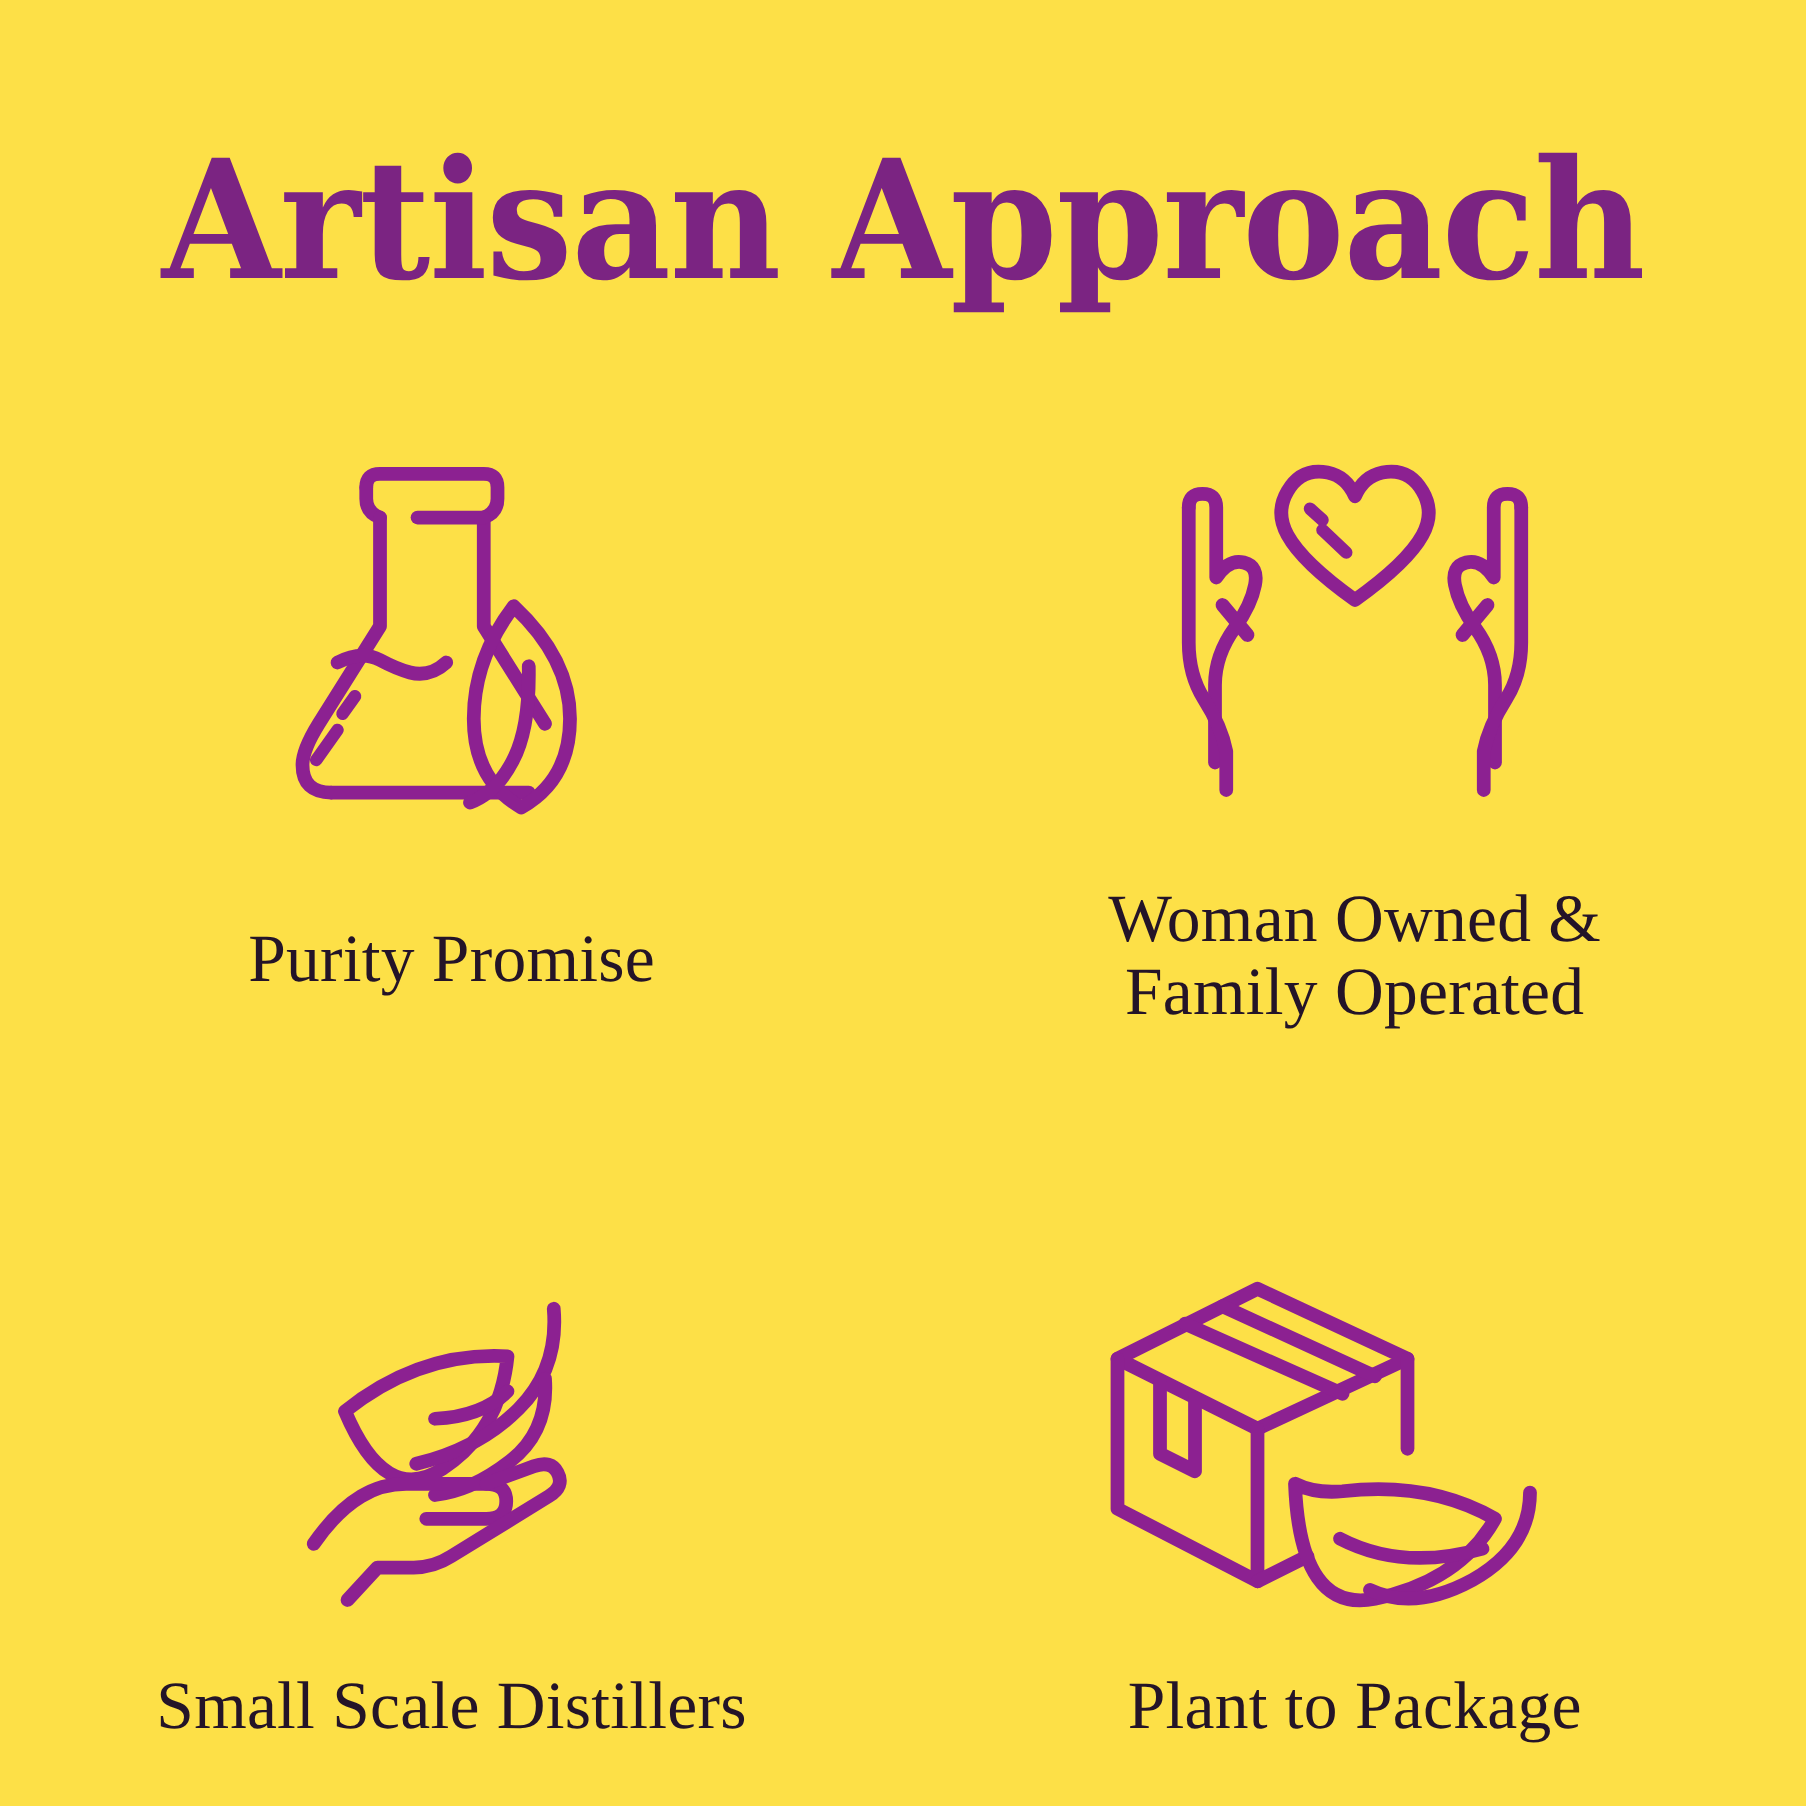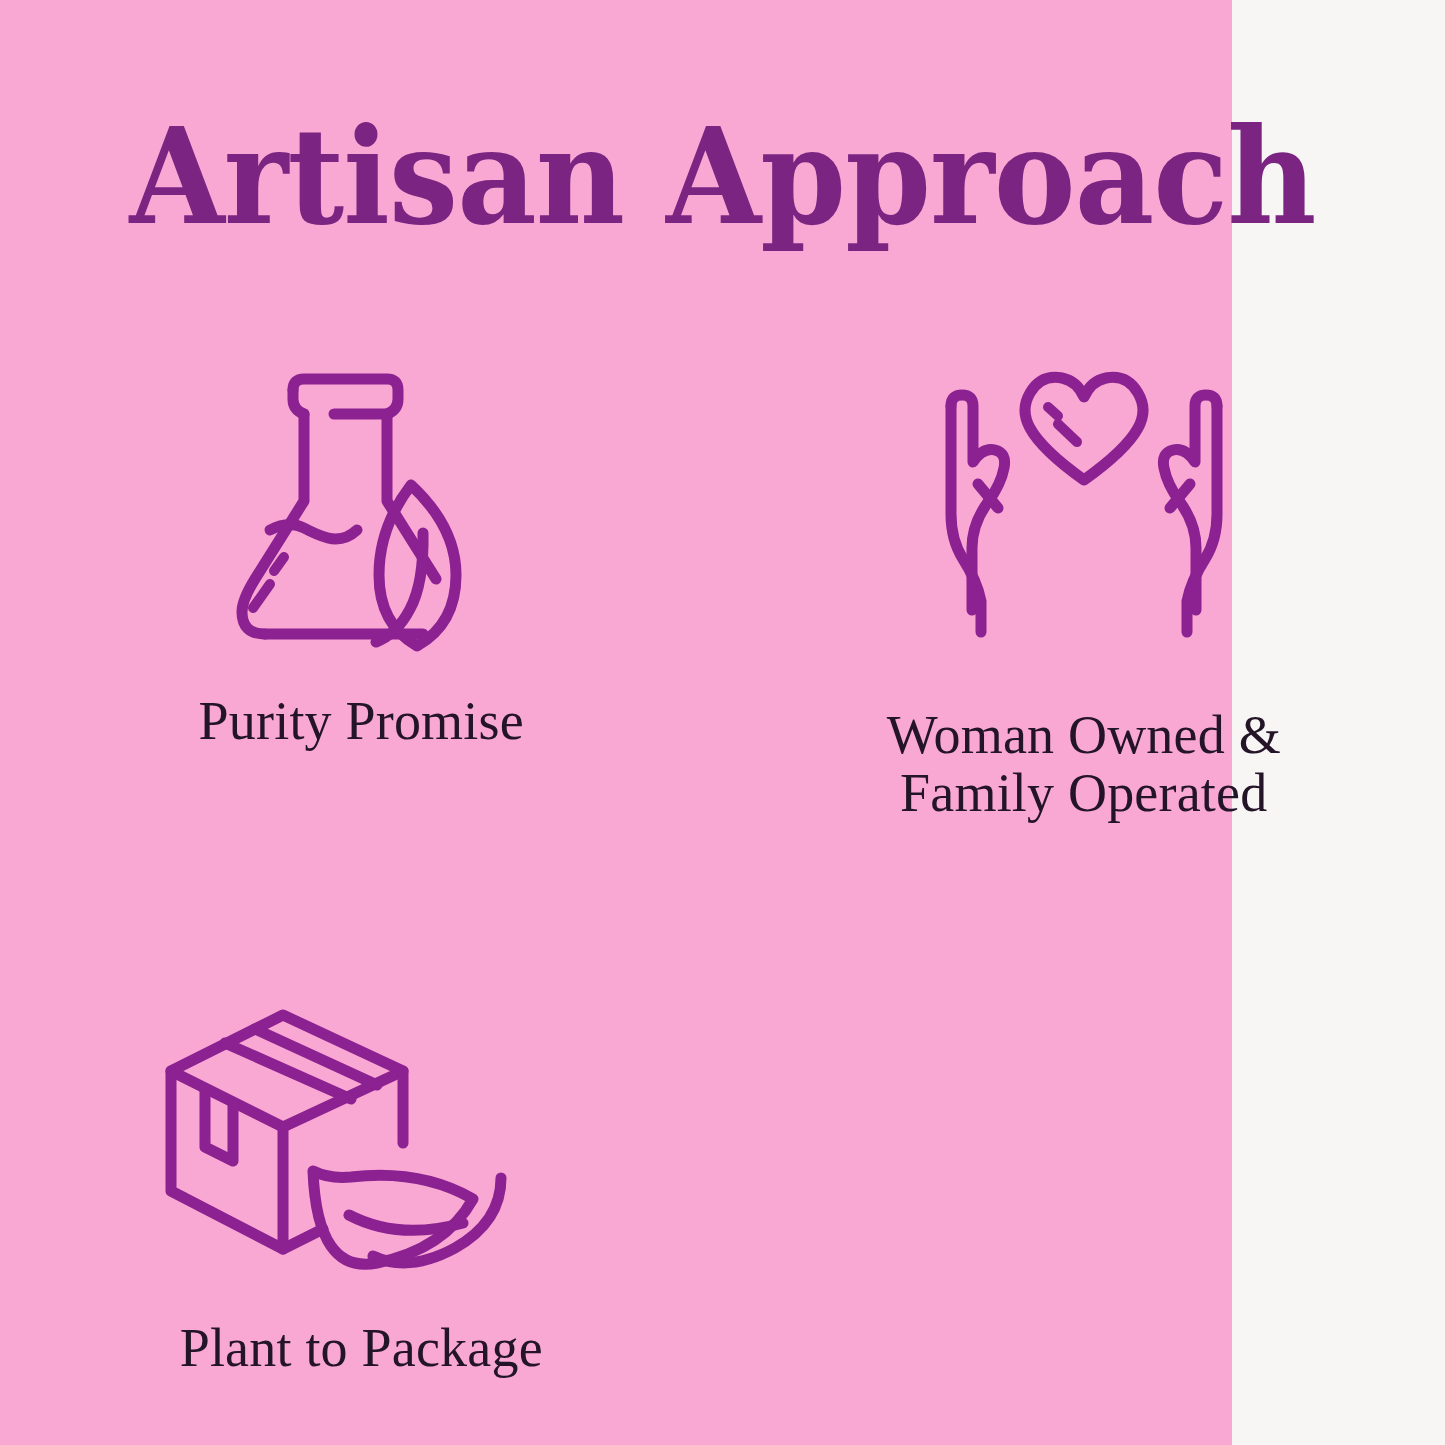--- a/index.html
+++ b/index.html
@@ -9,23 +9,23 @@
   body {
     width: 1445px;
     height: 1445px;
     background: #f7f6f5;
     font-family: "Liberation Serif", "DejaVu Serif", serif;
     overflow: hidden;
   }
 
   .page {
     position: relative;
-    width: 1232px;
+    width: 1445px;
     height: 1445px;
-    background: #f9a8d4;
+    background: #fde047;
     box-sizing: border-box;
   }
 
   
   .title-wrap {
     position: absolute;
     top: 108px;
     left: 0;
     width: 1445px;
     text-align: center;
@@ -76,21 +76,21 @@
     font-weight: 400;
     font-size: 54px;
     line-height: 1.08;
     color: #241428;
     text-align: center;
     white-space: pre-line;
     letter-spacing: 0.2px;
   }
 
   
-  .cell-1 { padding-top: 18px; }
+  .cell-1 { padding-top: 18px; gap: 46px; }
   .cell-1 .feature-label { margin-top: 44px; }
 
   .cell-2 { padding-top: 22px; gap: 32px; }
   .cell-2 .feature-label { margin-top: 42px; }
 
   .cell-3 { padding-top: 210px; }
   .cell-3 .feature-label { margin-top: 52px; }
 
   .cell-4 { padding-top: 180px; justify-content: flex-end; }
   .cell-4 .feature-label { margin-top: 46px; }
@@ -164,20 +164,37 @@
 
           <path class="stroke" d="M283 44 q0 -11 -11 -11 q-11 0 -11 11 v56 q-10 -15 -22 -12 q-12 3 -9 18 q3 16 16 34 q16 22 16 46 v62"></path>
           <path class="stroke" d="M283 44 v108 q0 26 -12 45 q-14 22 -18 42 v31"></path>
           <path class="stroke" d="M256 122 l-20 24"></path>
         </svg>
       </div>
       <p class="feature-label">Woman Owned &amp;
 Family Operated</p>
     </div>
 
+    <div class="feature cell-3">
+      <div class="feature-icon">
+        <svg width="250" height="250" viewBox="0 0 250 250" aria-hidden="true">
+
+          <path class="stroke" d="M40 96 q60 -48 130 -44 q-6 60 -52 90 q-46 30 -78 -46 z"></path>
+
+          <path class="stroke" d="M207 14 q4 48 -28 80 q-32 32 -82 44"></path>
+
+          <path class="stroke" d="M200 70 q3 42 -28 66 q-31 24 -60 27"></path>
+          <path class="stroke" d="M112 102 q38 -2 58 -22"></path>
+
+          <path class="stroke" d="M15 202 q18 -26 38 -38 q16 -10 36 -10 h64 q16 0 16 14 q0 14 -16 14 h-48"></path>
+          <path class="stroke" d="M153 154 l38 -14 q14 -5 19 5 q6 11 -7 19 l-78 48 q-14 9 -30 9 H66 l-24 26"></path>
+        </svg>
+      </div>
+      <p class="feature-label">Small Scale Distillers</p>
+    </div>
 
     <div class="feature cell-4">
       <div class="feature-icon">
         <svg width="400" height="270" viewBox="0 0 400 270" aria-hidden="true">
 
           <path class="stroke" d="M122 12 L242 68 L122 124 L10 68 Z"></path>
 
           <path class="stroke" d="M10 68 v120 l112 58 v-122"></path>
 
           <path class="stroke" d="M242 68 v72"></path>

